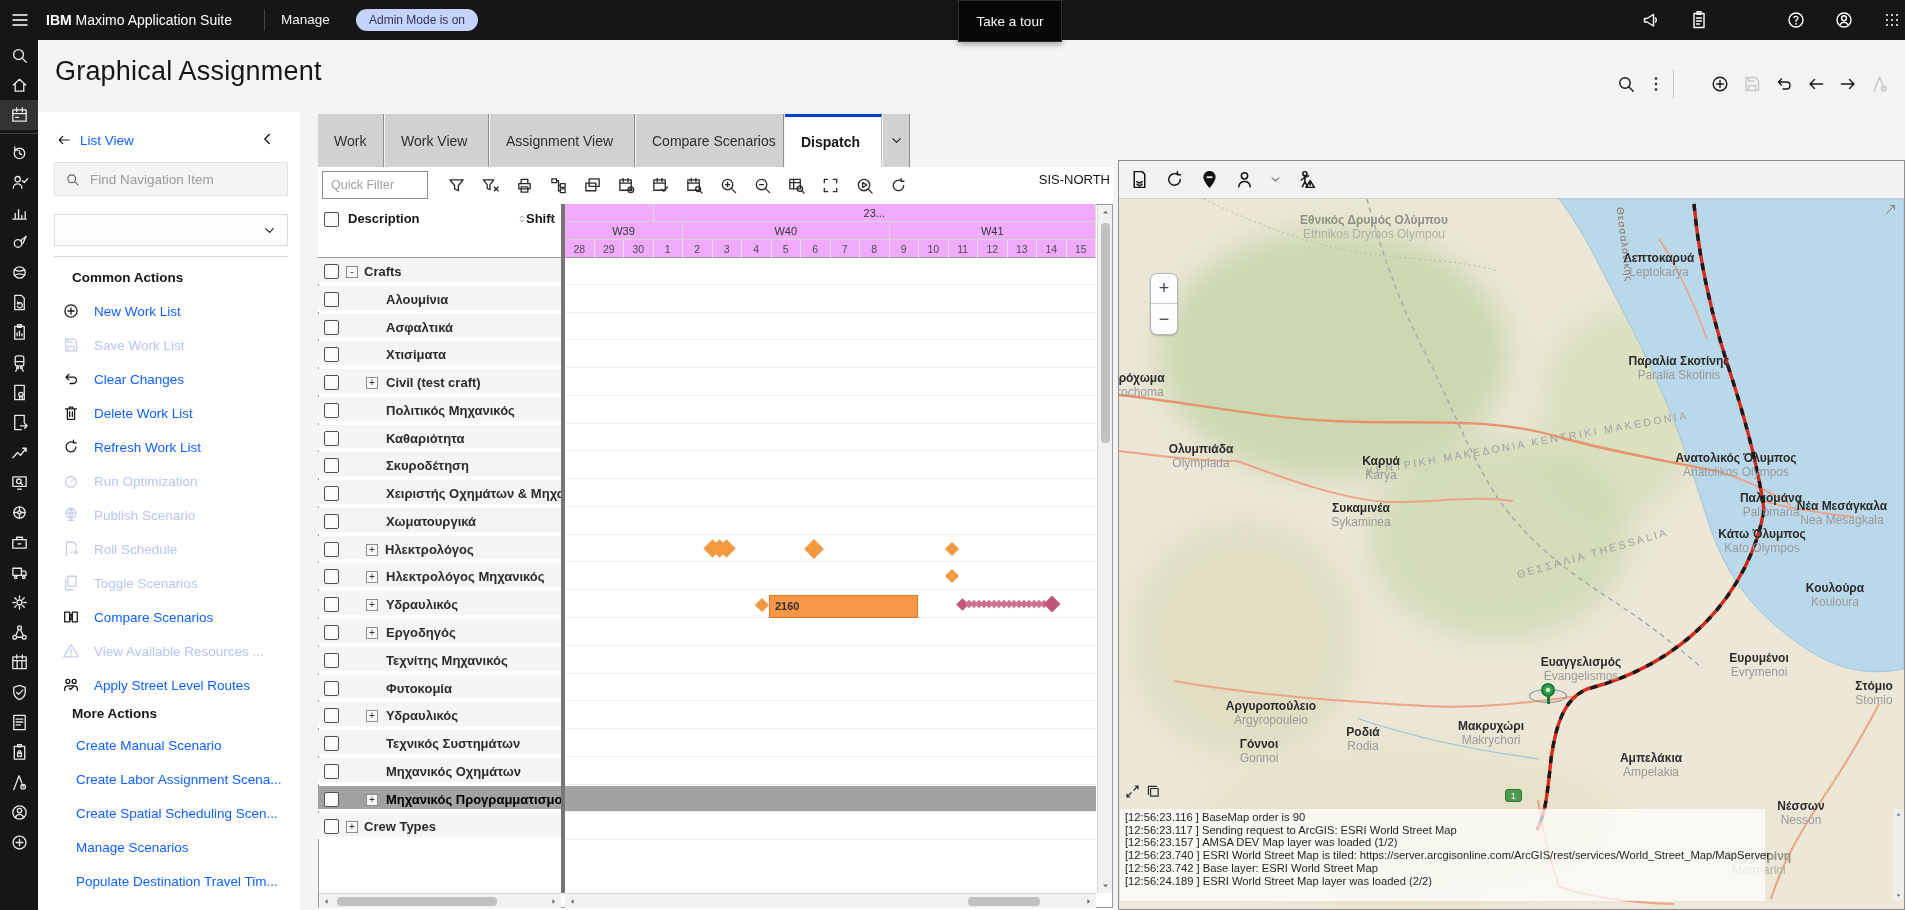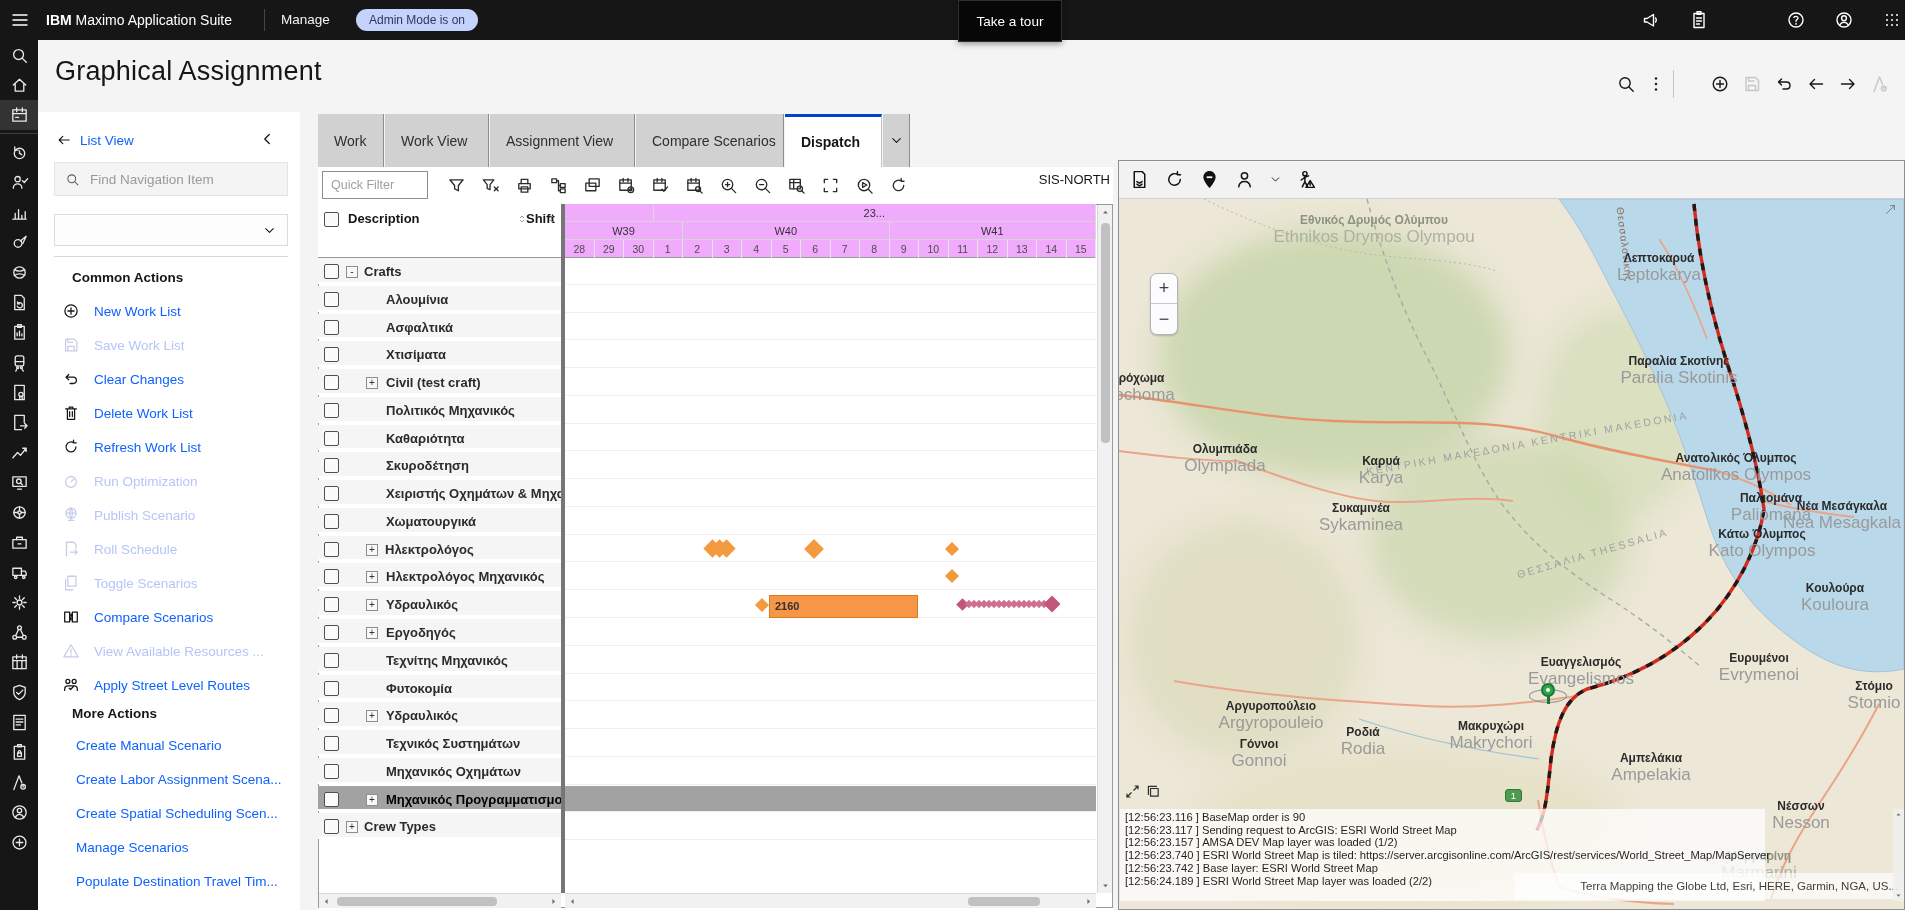--- a/index.html
+++ b/index.html
@@ -106,21 +106,21 @@
   
   #map { left:1118px; top:160px; width:787px; height:750px; border:1px solid #8f8f8f; background:#e9e4d2; overflow:hidden; }
   #map-toolbar { position:absolute; left:0; top:0; width:785px; height:38px; background:#f2f2f2; border-bottom:1px solid #cfcfcf; display:flex; align-items:center; gap:14px; padding-left:10px; }
   .map-ic { width:21px; height:21px; color:#111; flex:none; }
   .map-ic.small { width:13px; height:13px; }
   #map-body { position:absolute; left:0; top:38px; width:785px; height:710px; background:#ece7d6; }
   .patch { position:absolute; border-radius:50%; filter:blur(14px); }
   #map-svg { position:absolute; left:0; top:0; }
   .mlabel { position:absolute; white-space:nowrap; text-align:center; transform:translateX(-50%); z-index:6; }
   .mlabel .gr { font-size:12px; font-weight:600; color:#2b2b2b; }
-  .mlabel .en { font-size:17px; color:#9a9a9a; }
+  .mlabel .en { font-size:12px; color:#9a9a9a; }
   .mlabel.muted .gr { color:#8e9183; }
   .mlabel.muted .en { color:#aeb1a2; }
   .region-label { position:absolute; font-size:10.5px; letter-spacing:2.5px; color:#a0a0a0; white-space:nowrap; z-index:5; }
   #zoom-ctl { position:absolute; left:31px; top:74px; width:28px; border:1px solid #b5b5c0; border-radius:7px; background:#fcfcfe; box-shadow:0 1px 2px rgba(0,0,0,.2); z-index:8; }
   .zbtn { width:26px; height:30px; font-size:18px; color:#42434a; display:flex; align-items:center; justify-content:center; }
   #zoom-in { border-bottom:1px solid #c9c9d2; }
   #console { position:absolute; left:1px; top:610px; width:645px; height:92px; background:rgba(255,255,255,.72); z-index:10; padding:2px 5px; }
   .cline { font-size:11.2px; line-height:12.7px; color:#1f1f1f; white-space:nowrap; }
   #attribution { position:absolute; left:395px; top:674px; width:390px; height:26px; background:rgba(255,255,255,.65); z-index:11; font-size:11.5px; color:#3f3f3f; text-align:right; line-height:26px; padding-right:6px; white-space:nowrap; overflow:hidden; }
   #con-sb { position:absolute; left:774px; top:610px; width:11px; height:92px; background:rgba(238,238,238,.85); z-index:12; }
@@ -780,21 +780,21 @@
           <div class="en">Leptokarya</div>
         </div>
         <div class="mlabel" style="left: 18px; top: 172px;">
           <div class="gr">πρόχωμα</div>
           <div class="en">prochoma</div>
         </div>
         <div class="mlabel" style="left: 560px; top: 155px;">
           <div class="gr">Παραλία Σκοτίνης</div>
           <div class="en">Paralia Skotinis</div>
         </div>
-        <div class="mlabel" style="left: 82px; top: 243px; margin-left: 24px;">
+        <div class="mlabel" style="left: 82px; top: 243px;">
           <div class="gr">Ολυμπιάδα</div>
           <div class="en">Olympiada</div>
         </div>
         <div class="mlabel" style="left: 262px; top: 255px;">
           <div class="gr">Καρυά</div>
           <div class="en">Karya</div>
         </div>
         <div class="mlabel" style="left: 617px; top: 252px;">
           <div class="gr">Ανατολικός Όλυμπος</div>
           <div class="en">Anatolikos Olympos</div>
@@ -887,21 +887,20 @@
         </svg>
       </span>
     <div id="console">
         <div class="cline">[12:56:23.116 ]  BaseMap order is 90</div>
         <div class="cline">[12:56:23.117 ]  Sending request to ArcGIS: ESRI World Street Map</div>
         <div class="cline">[12:56:23.157 ]  AMSA DEV Map layer was loaded (1/2)</div>
         <div class="cline">[12:56:23.740 ]  ESRI World Street Map is tiled: https://server.arcgisonline.com/ArcGIS/rest/services/World_Street_Map/MapServer</div>
         <div class="cline">[12:56:23.742 ]  Base layer: ESRI World Street Map</div>
         <div class="cline">[12:56:24.189 ]  ESRI World Street Map layer was loaded (2/2)</div>
       </div>
-    <div id="attribution">Terra Mapping the Globe Ltd, Esri, HERE, Garmin, NGA, US...</div>
     <div id="con-sb">
       <span class="sb-btn" style="top:0;width:11px;height:11px">
           <span class="bi" style="width:9px;height:9px">
             <svg class="ic" viewBox="0 0 20 20" fill="none" stroke="currentColor" stroke-width="1.4" stroke-linecap="round" stroke-linejoin="round">
               <path fill="currentColor" stroke="none" d="M5.5 12 L10 7 L14.5 12 Z"></path>
             </svg>
           </span>
         </span>
       <span class="sb-btn" style="bottom:0;width:11px;height:11px">
           <span class="bi" style="width:9px;height:9px">

